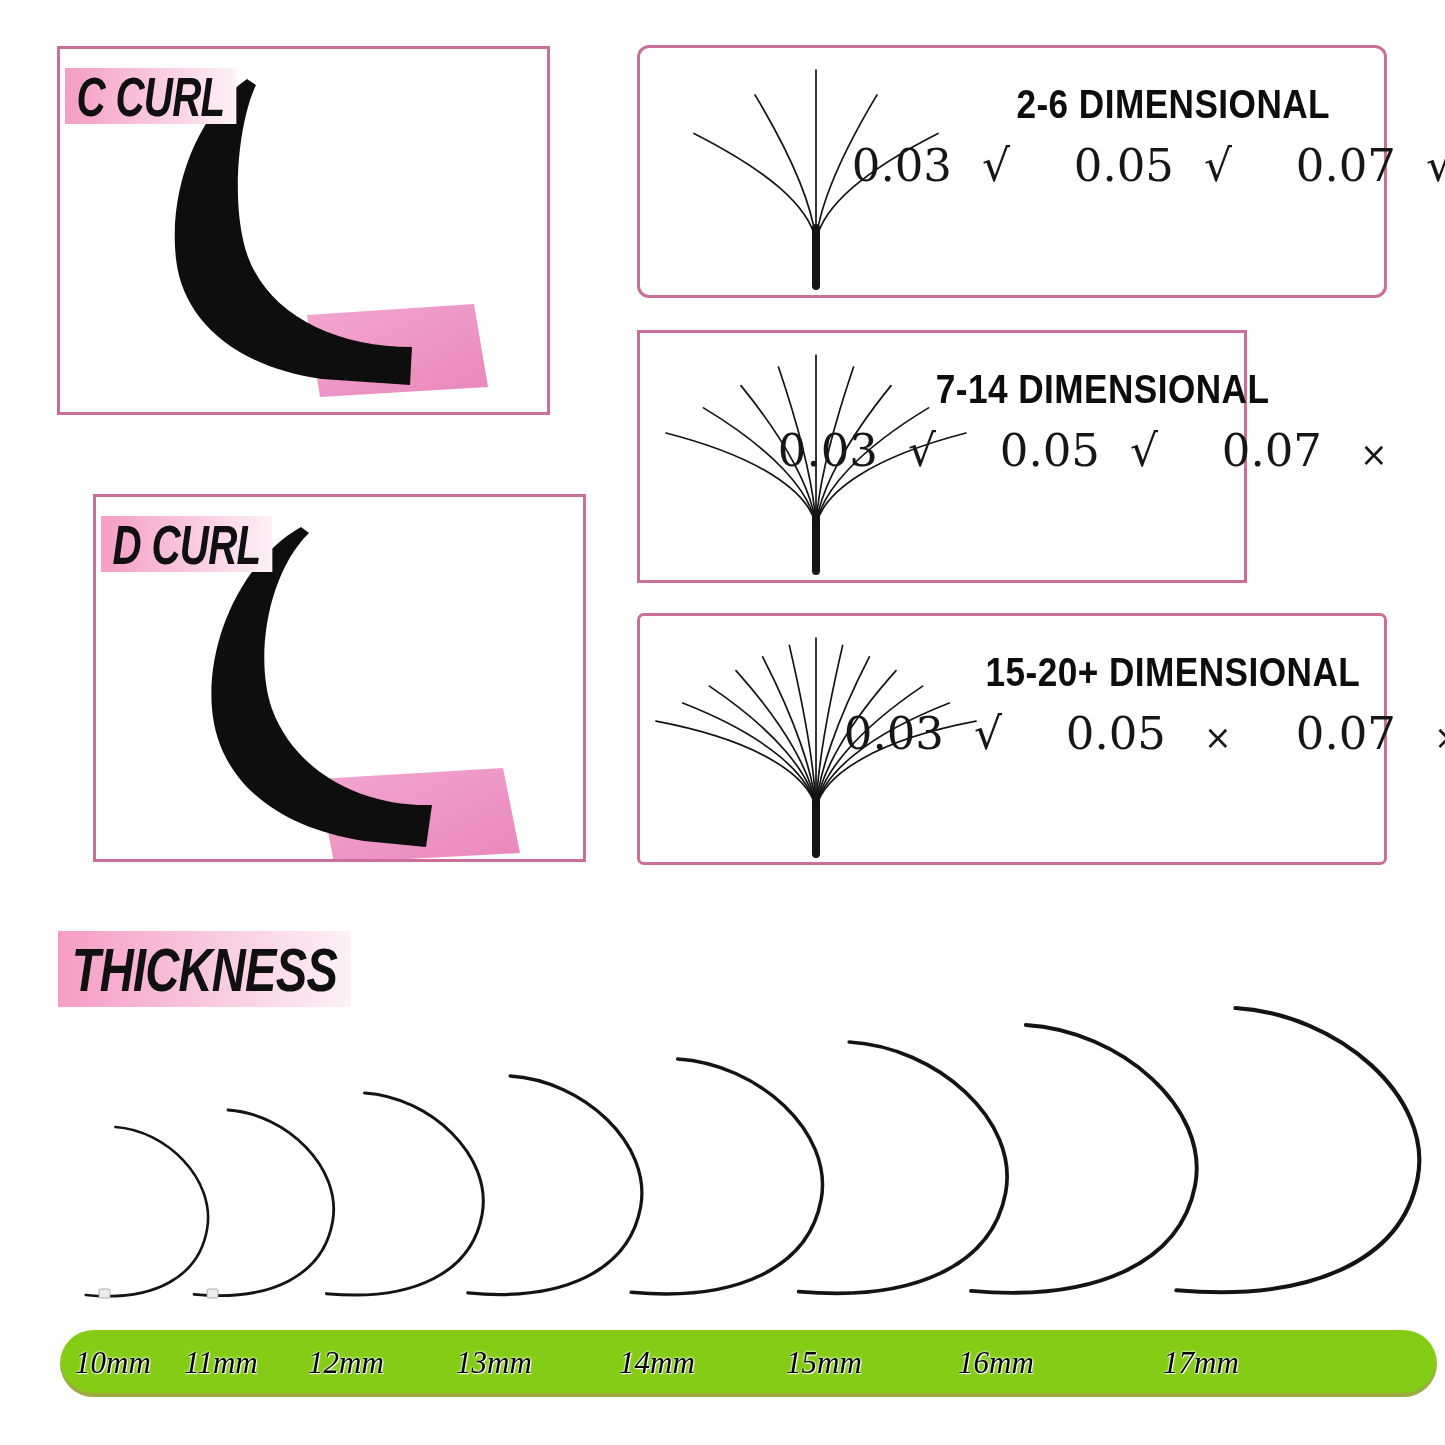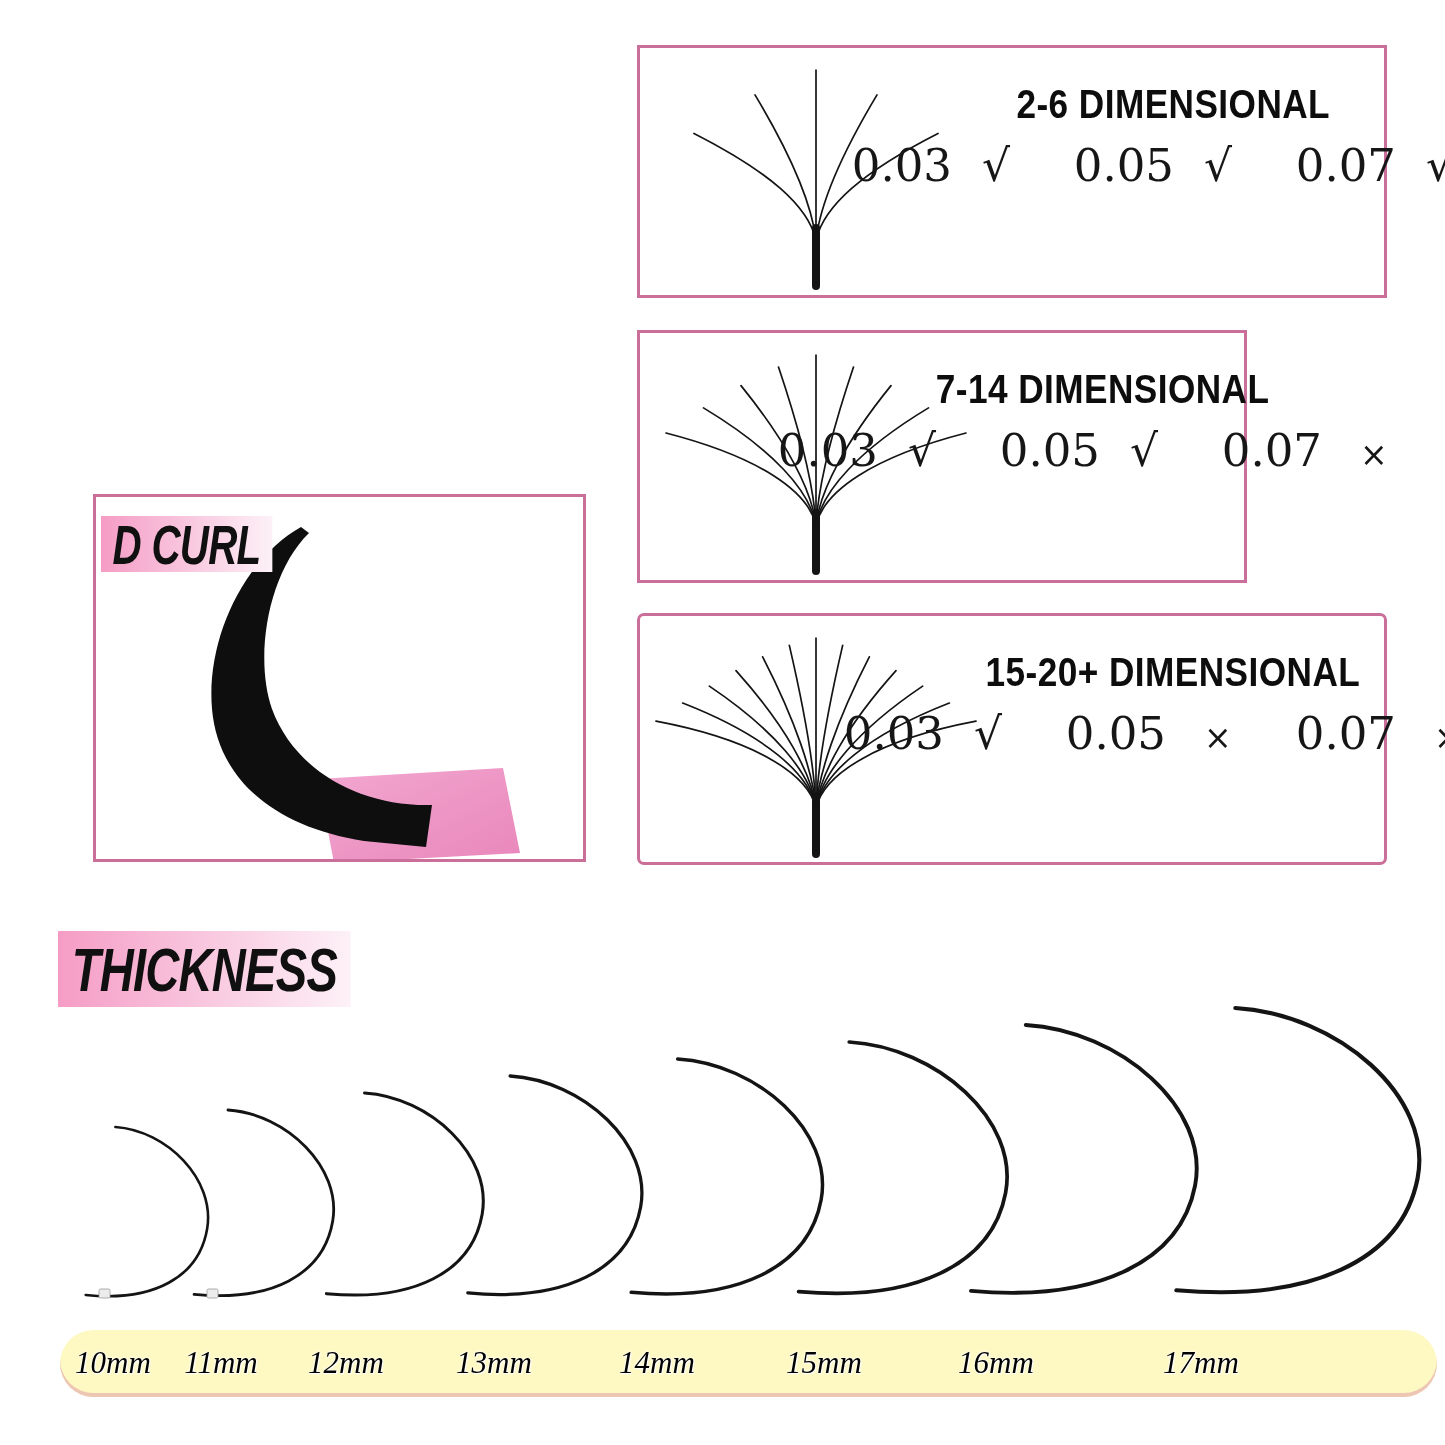--- a/index.html
+++ b/index.html
@@ -3,21 +3,21 @@
 <meta charset="utf-8">
 <style>
   html,body{margin:0;padding:0;background:#fff;}
   .page{position:relative;width:1445px;height:1445px;background:#ffffff;
         font-family:"Liberation Sans",sans-serif;overflow:hidden;}
 
   
   .pbox{position:absolute;background:#fff;border:3px solid #c96f99;box-sizing:border-box;}
   .box-c{left:57px;top:46px;width:493px;height:369px;}
   .box-d{left:57px;top:494px;width:493px;height:368px;margin-left:36px;}
-  .box-dim1{left:637px;top:45px;width:750px;height:253px;}
+  .box-dim1{left:637px;top:45px;width:750px;height:253px;border-radius:12px;}
   .box-dim2{left:637px;top:330px;width:610px;height:253px;}
   .box-dim3{left:637px;top:613px;width:750px;height:252px;border-radius:7px;}
 
   
   .chip{position:absolute;white-space:nowrap;color:#101010;font-weight:700;font-style:italic;
         background:linear-gradient(90deg,#f59cc5 0%,#f9cbe1 55%,#fdf1f7 100%);
         transform-origin:left center;letter-spacing:-1px;}
   .curl-chip{left:5px;top:19px;height:56px;line-height:57px;padding:0 16px;
              font-size:56px;transform:scaleX(.72);}
   .thickness-chip{left:58px;top:931px;height:76px;line-height:77px;padding:0 18px;
@@ -36,32 +36,50 @@
   .dim-row{display:flex;align-items:baseline;height:45px;}
   .dim-value{font-family:"DejaVu Serif",serif;font-size:45px;color:#161616;
              width:112px;text-align:right;}
   .dim-mark{font-family:"DejaVu Serif",serif;font-size:44px;color:#161616;
             width:80px;text-align:left;margin-left:30px;}
   .dim-mark.cross{font-family:"DejaVu Sans",sans-serif;font-size:33px;padding-left:8px;}
 
   
   .lash-svg{position:absolute;left:0;top:985px;}
   .size-bar{position:absolute;left:60px;top:1330px;width:1377px;height:67px;
-            background:#fef9c3;border-radius:34px;
+            background:#84cc16;border-radius:34px;
             box-shadow:inset 0 -4px 0 rgba(205,105,150,.35);}
   .size-label{position:absolute;top:50%;transform:translate(-50%,-54%);
               font-family:"Liberation Serif",serif;font-style:italic;font-size:31px;
               color:#000;white-space:nowrap;
               text-shadow:0 0 2px #fff,0 0 3px #fff,1px 1px 0 #fff;}
 </style>
 </head>
 <body>
 
 <div class="page">
 
+  <div class="pbox box-c">
+    <svg class="curl-art" width="487" height="362" viewBox="0 0 487 362">
+      <defs>
+        <linearGradient id="padg1" x1="0" y1="0" x2="1" y2="1">
+          <stop offset="0" stop-color="#f2a7d0"></stop>
+            <stop offset="1" stop-color="#e987bb"></stop>
+        </linearGradient>
+      </defs>
+      <polygon points="247,266 414,255 428,338 260,348" fill="url(#padg1)"></polygon>
+      <path d="M 187 30
+               C 138 64 108 140 116 210
+               C 123 272 176 318 262 330
+               L 350 336 L 352 298
+               C 275 298 210 266 188 208
+               C 170 158 178 74 196 36 Z" fill="#0e0e0e"></path>
+    </svg>
+    <div class="chip curl-chip">C CURL</div>
+  </div>
 
   <div class="pbox box-d">
     <svg class="curl-art" width="487" height="362" viewBox="0 0 487 362">
       <defs>
         <linearGradient id="padg2" x1="0" y1="0" x2="1" y2="1">
           <stop offset="0" stop-color="#f2a7d0"></stop>
             <stop offset="1" stop-color="#e987bb"></stop>
         </linearGradient>
       </defs>
       <polygon points="222,282 407,271 424,356 238,366" fill="url(#padg2)"></polygon>

